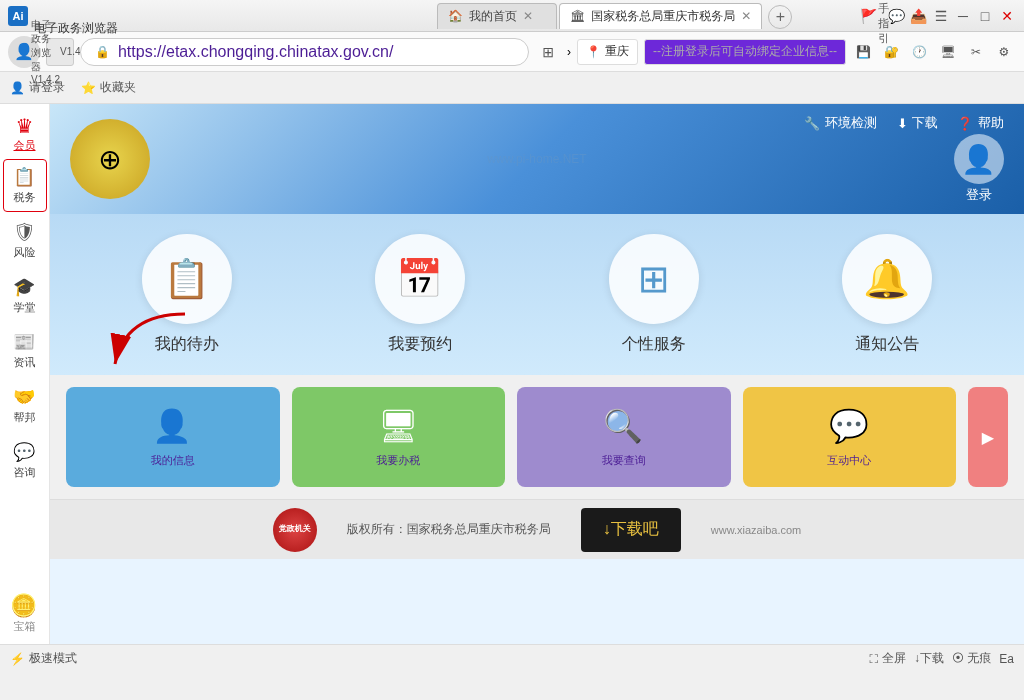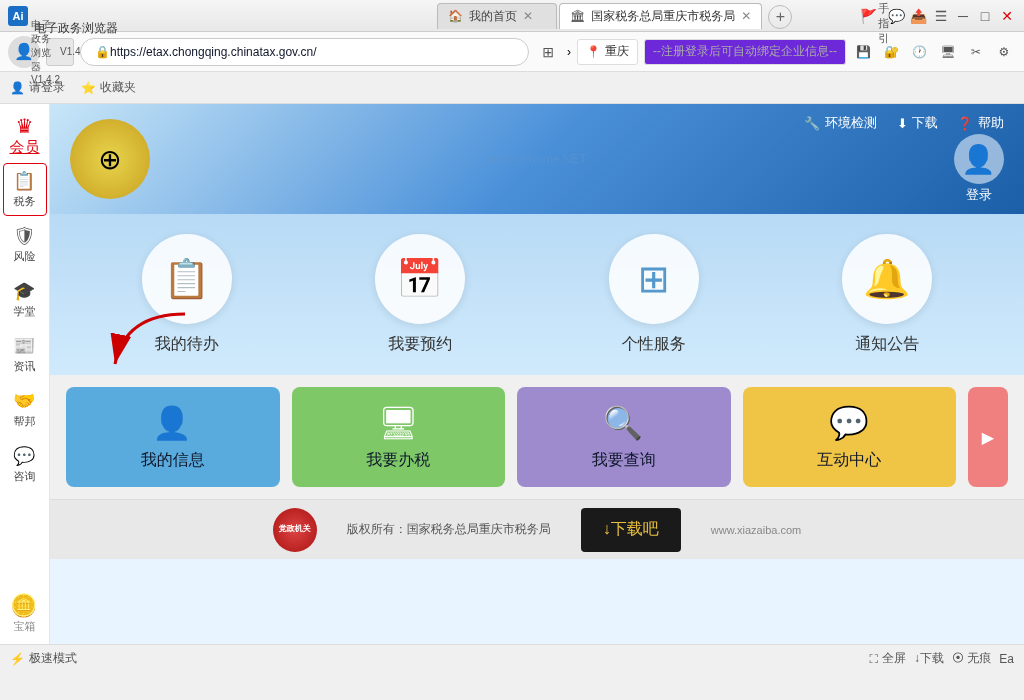--- a/index.html
+++ b/index.html
@@ -110,22 +110,23 @@
       font-size: 12px;
       background: white;
       color: #333;
       display: flex;
       align-items: center;
     }
     .url-bar-input {
       flex: 1;
       border: none;
       outline: none;
-      font-size: 12px;
-      color: #0f172a;
+      font-size: 16px;
+      color: #4c1d95;
+      margin-left: 8px;
     }
     .addr-right {
       display: flex; align-items: center; gap: 6px;
     }
     .grid-btn {
       width: 26px; height: 26px;
       display: flex; align-items: center; justify-content: center;
       font-size: 14px; color: #555; cursor: pointer;
     }
     .location-btn {
@@ -206,21 +207,21 @@
       font-size: 11px;
       color: #444;
       margin-top: 2px;
     }
     .sidebar-member {
       width: 44px;
       display: flex; flex-direction: column; align-items: center;
       padding: 4px 0;
     }
     .crown-icon { font-size: 20px; color: #e0000d; }
-    .member-label { font-size: 15px; color: #e0000d; text-decoration: underline; }
+    .member-label { font-size: 11px; color: #e0000d; text-decoration: underline; }
     .sidebar-spacer { flex: 1; }
     .sidebar-treasure {
       width: 44px;
       display: flex; flex-direction: column; align-items: center;
       padding: 6px 0; cursor: pointer;
       margin-bottom: 4px;
     }
     .treasure-icon { font-size: 22px; }
     .treasure-label { font-size: 11px; color: #888; }
 
@@ -354,21 +355,21 @@
       justify-content: center;
       gap: 8px;
       cursor: pointer;
     }
     .tile-blue { background: #5aabdd; }
     .tile-green { background: #7ec867; }
     .tile-purple { background: #9e8bce; }
     .tile-yellow { background: #f0c545; }
     .tile-pink { background: #f08080; }
     .tile-icon { font-size: 32px; color: white; }
-    .tile-label { font-size: 16px; color: #0f172a; font-weight: 500; }
+    .tile-label { font-size: 11px; color: #4c1d95; font-weight: 500; }
 
     
     .site-footer {
       height: 60px;
       background: #e8e8e8;
       border-top: 1px solid #ddd;
       display: flex;
       align-items: center;
       justify-content: center;
       gap: 30px;

